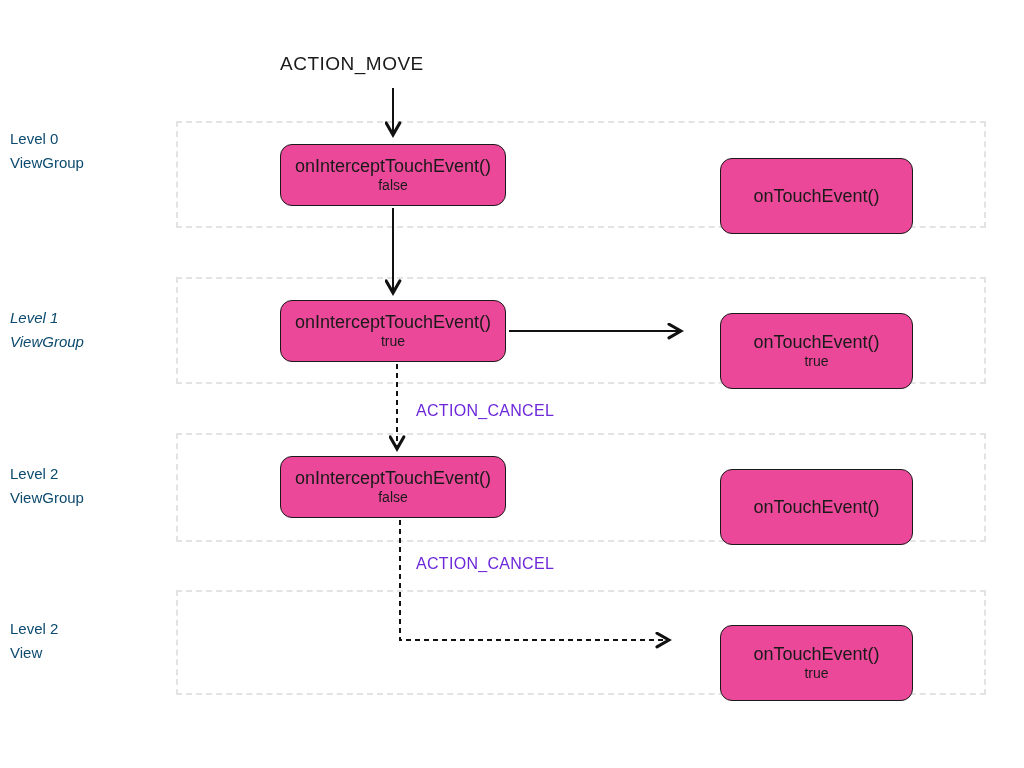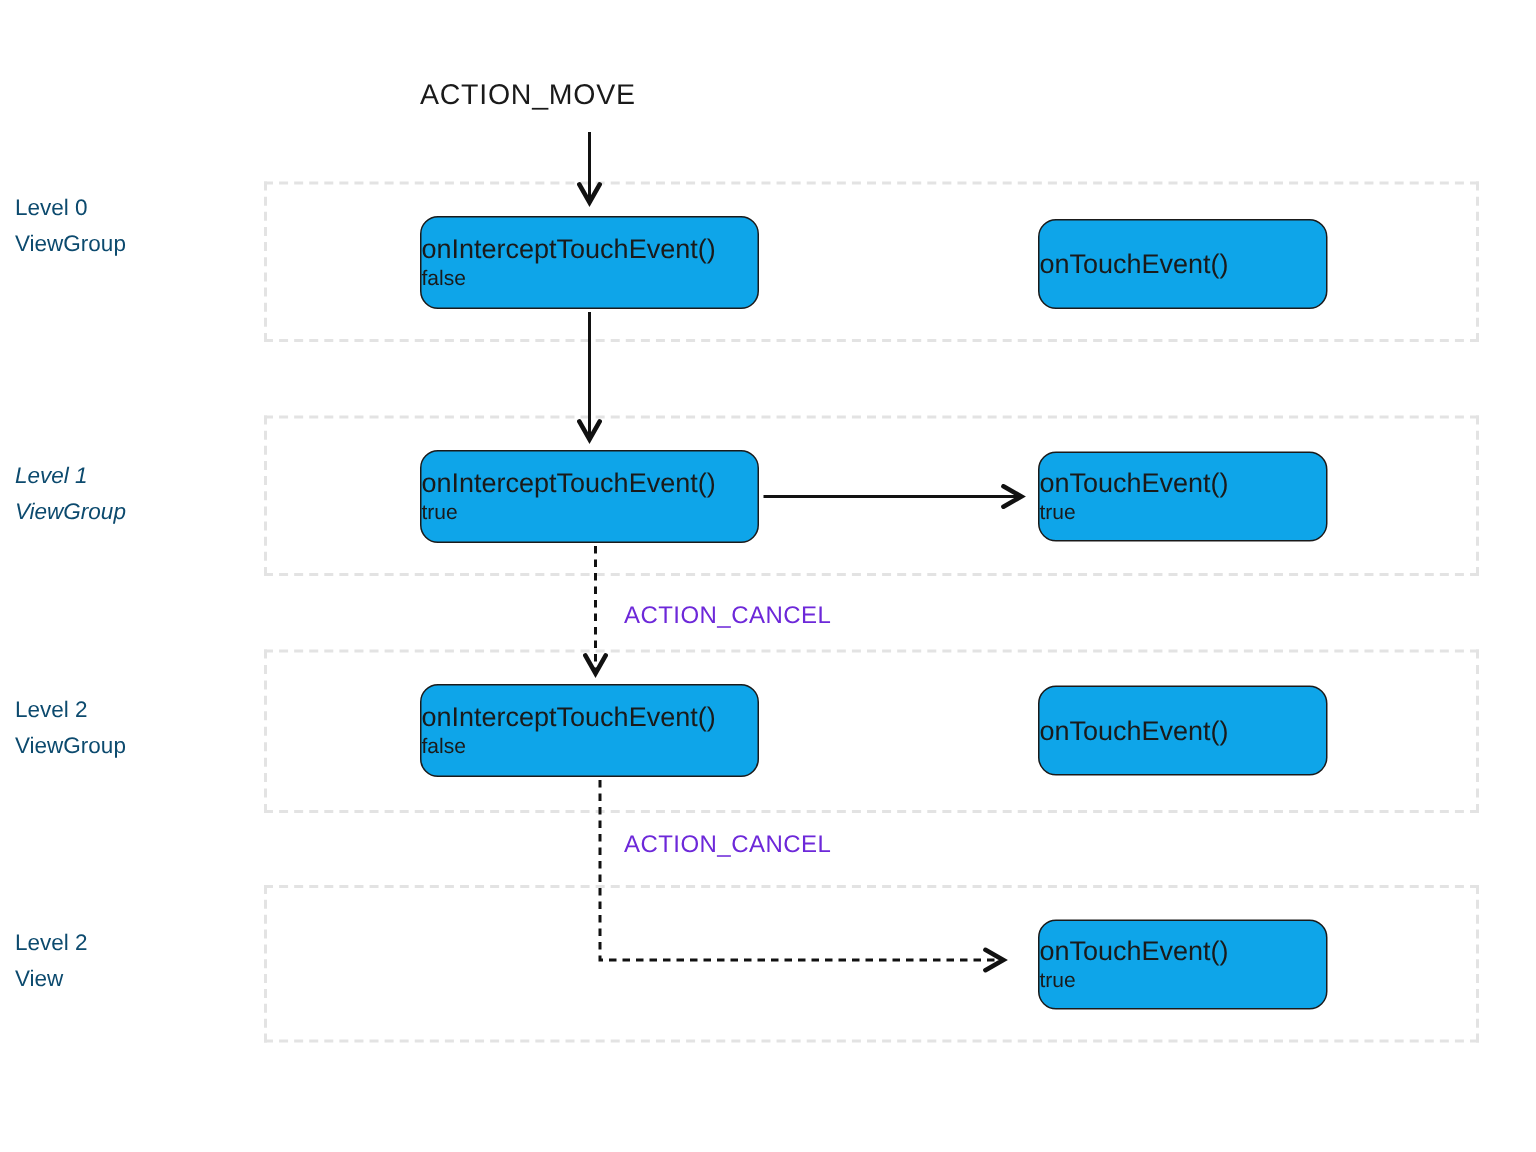--- a/index.html
+++ b/index.html
@@ -22,30 +22,30 @@
     position:absolute;left:10px;width:150px;text-align:left;
     font-size:15px;line-height:24px;color:#0c4a6e;
   }
   #label-0{top:127px;}
   #label-1{top:306px;font-style:italic;}
   #label-2{top:462px;}
   #label-3{top:617px;}
   
   .node{
     position:absolute;box-sizing:border-box;
-    border:1.5px solid #1a1a1a;border-radius:12px;background:#0ea5e9;
-    display:flex;flex-direction:column;align-items:flex-start;justify-content:center;
+    border:1.5px solid #1a1a1a;border-radius:12px;background:#ec4899;
+    display:flex;flex-direction:column;align-items:center;justify-content:center;
   }
   .node .title{font-size:18px;line-height:21px;color:#1a1a1a;white-space:nowrap;}
   .node .result{font-size:14px;line-height:17px;color:#1a1a1a;}
   .intercept{left:280px;width:226px;height:62px;}
   #ibox-0{top:144px;}
   #ibox-1{top:300px;}
   #ibox-2{top:456px;}
-  .touch{left:692px;width:193px;height:60px;}
+  .touch{left:720px;width:193px;height:76px;margin-top:12px;}
   #tbox-0{top:146px;}
   #tbox-1{top:301px;}
   #tbox-2{top:457px;}
   #tbox-3{top:613px;}
   
   #diagram-title{
     position:absolute;left:280px;top:53px;width:226px;text-align:left;
     font-size:19px;letter-spacing:.5px;color:#1a1a1a;
   }
   .cancel-label{

